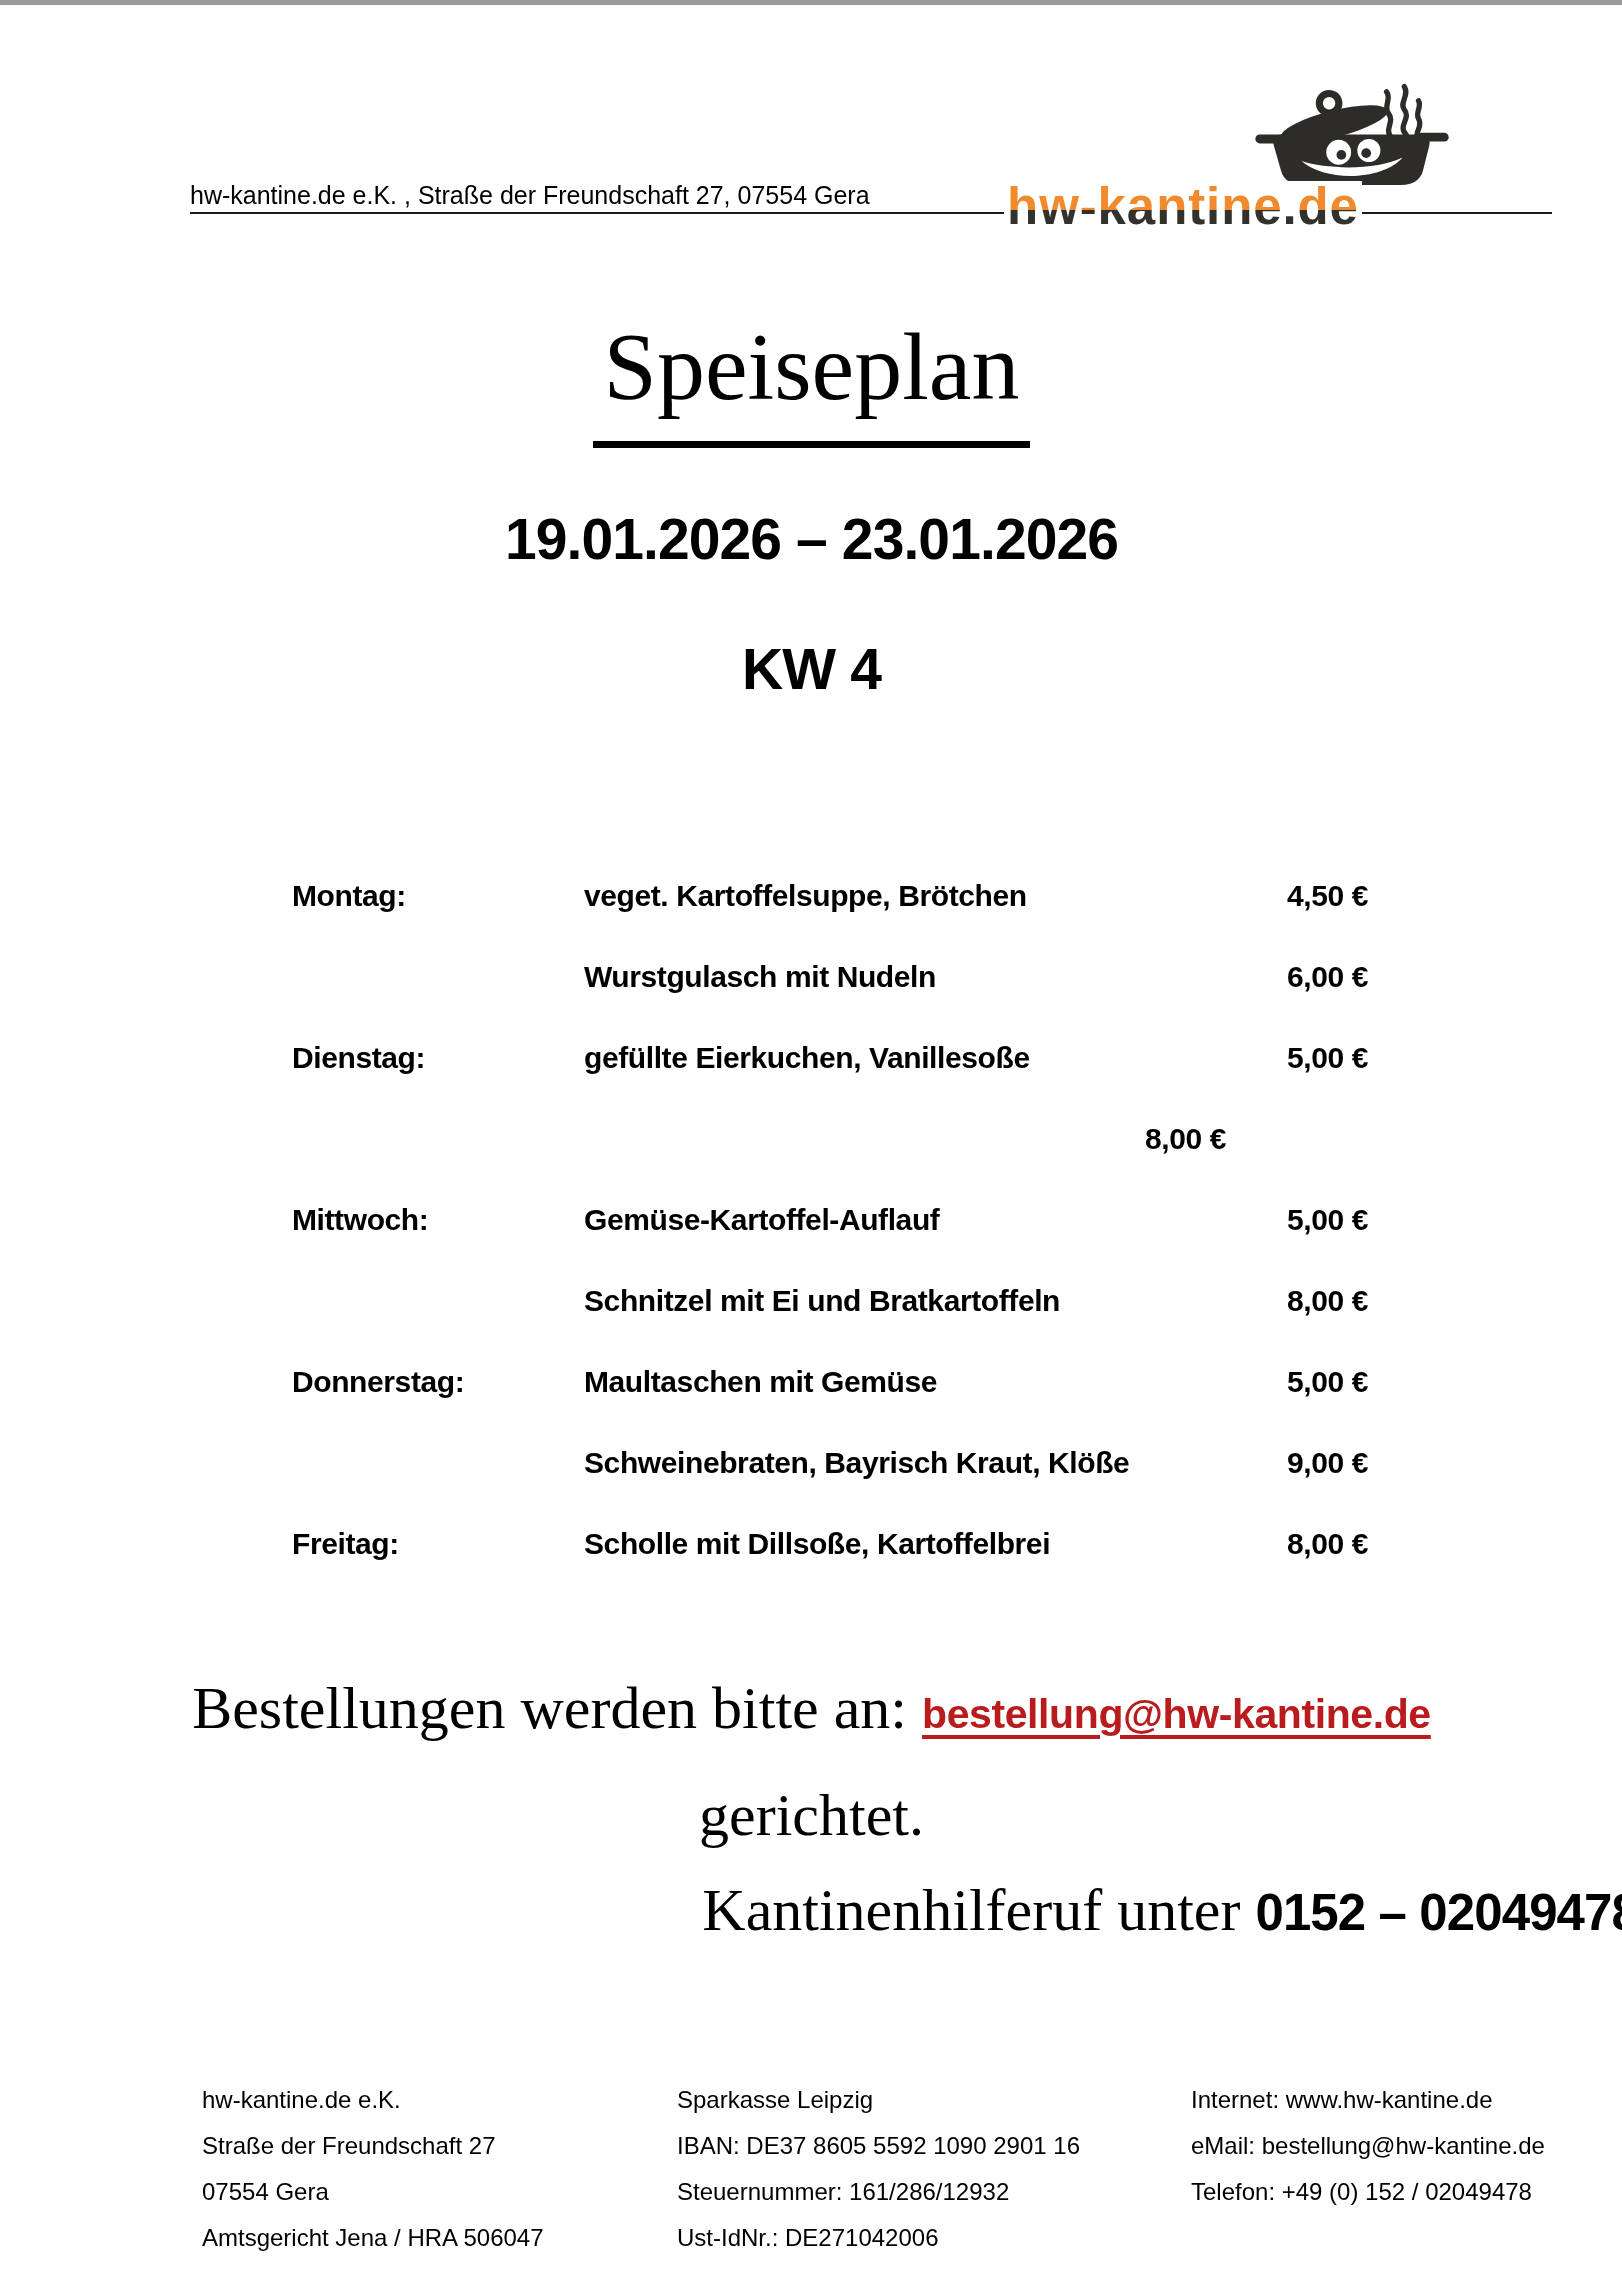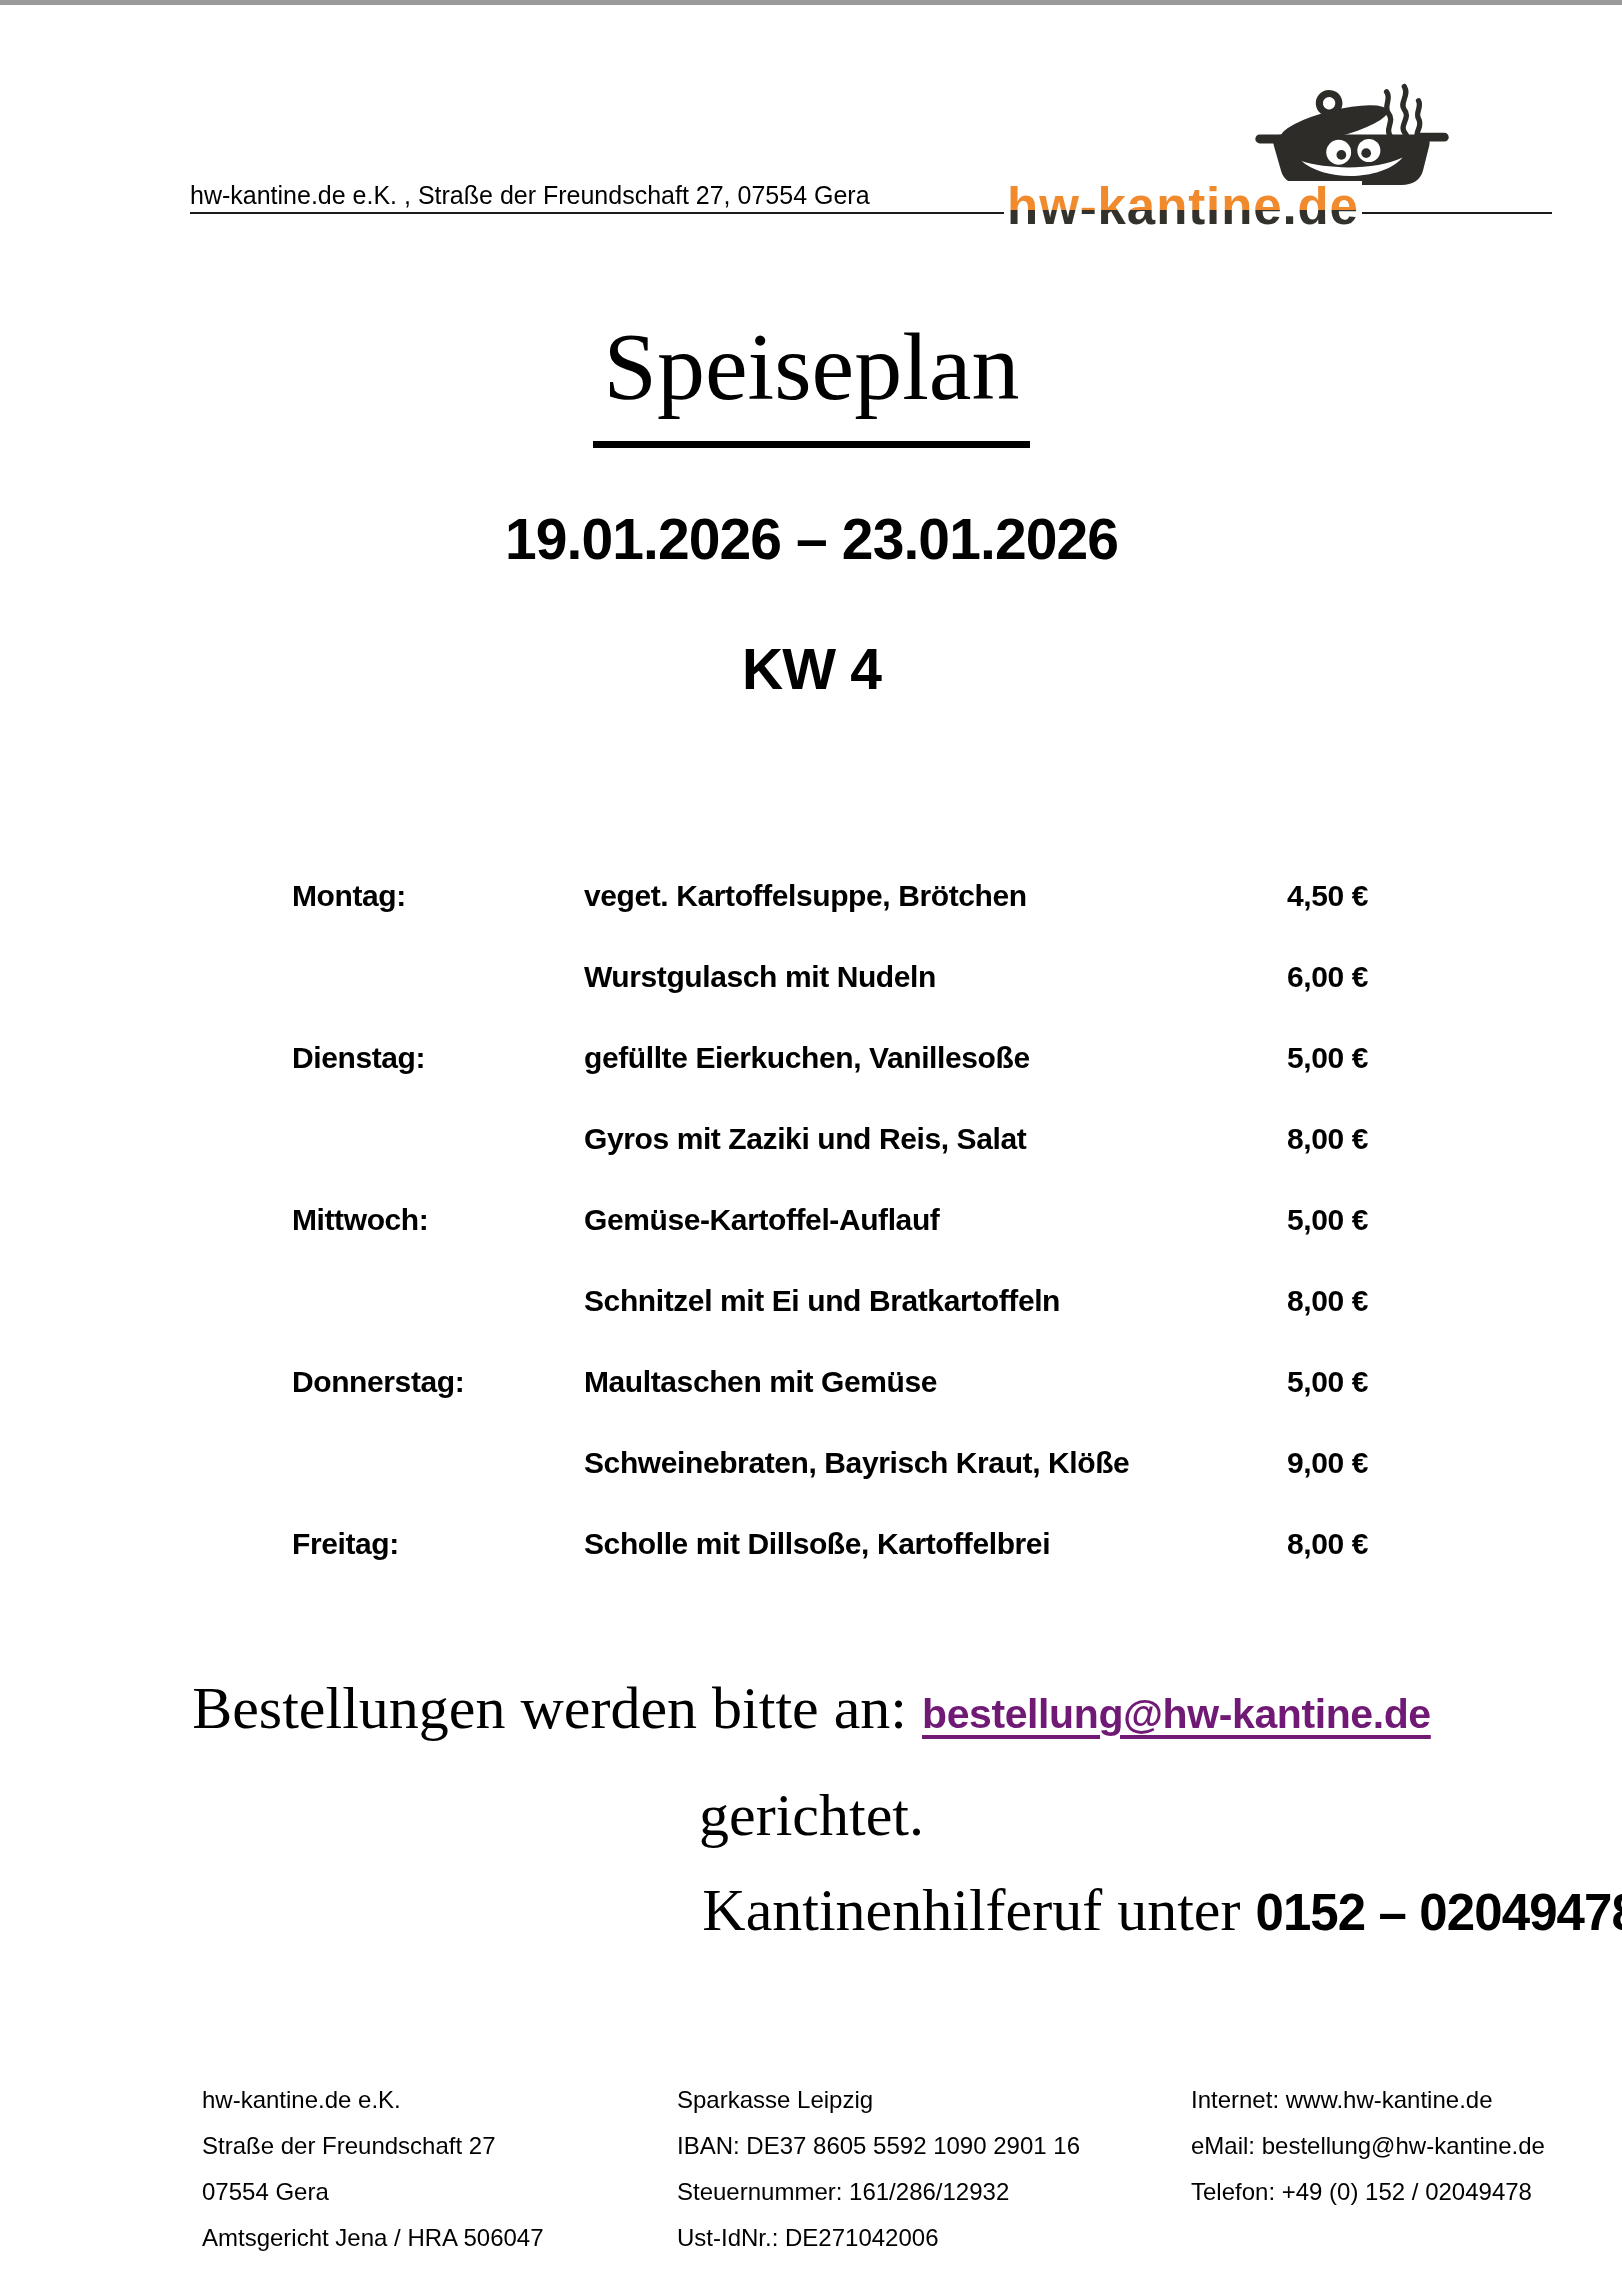--- a/index.html
+++ b/index.html
@@ -60,21 +60,21 @@
     display:grid;grid-template-columns:292px 1fr 142px;
     height:81px;line-height:81px;
     font-size:30px;font-weight:bold;letter-spacing:-0.4px;
     white-space:nowrap;
   }
   .menu-row .price{text-align:right;}
   
   .orders-line1{position:absolute;left:0;top:1664px;width:100%;text-align:center;white-space:nowrap;}
   .hand{font-family:cursive;font-size:60px;line-height:1.3;}
   .email-link{
-    color:#701a75;font-weight:800;font-size:41px;letter-spacing:-0.4px;
+    color:#b91c1c;font-weight:800;font-size:41px;letter-spacing:-0.4px;
     text-decoration:underline;text-decoration-thickness:3.5px;text-underline-offset:7px;
     font-family:"Liberation Sans",sans-serif;cursor:pointer;
   }
   .orders-line2{position:absolute;left:0;top:1771px;width:100%;text-align:center;}
   .orders-line3{position:absolute;left:16px;top:1866px;width:100%;text-align:right;white-space:nowrap;}
   .hotline-number{
     font-family:"Liberation Sans",sans-serif;
     font-size:51px;font-weight:800;letter-spacing:-0.9px;
   }
   
@@ -138,21 +138,20 @@
       <div>Wurstgulasch mit Nudeln</div>
       <div class="price">6,00 €</div>
     </div>
     <div class="menu-row">
       <div>Dienstag:</div>
       <div>gefüllte Eierkuchen, Vanillesoße</div>
       <div class="price">5,00 €</div>
     </div>
     <div class="menu-row">
       <div></div>
-      <div>Gyros mit Zaziki und Reis, Salat</div>
       <div class="price">8,00 €</div>
     </div>
     <div class="menu-row">
       <div>Mittwoch:</div>
       <div>Gemüse-Kartoffel-Auflauf</div>
       <div class="price">5,00 €</div>
     </div>
     <div class="menu-row">
       <div></div>
       <div>Schnitzel mit Ei und Bratkartoffeln</div>

